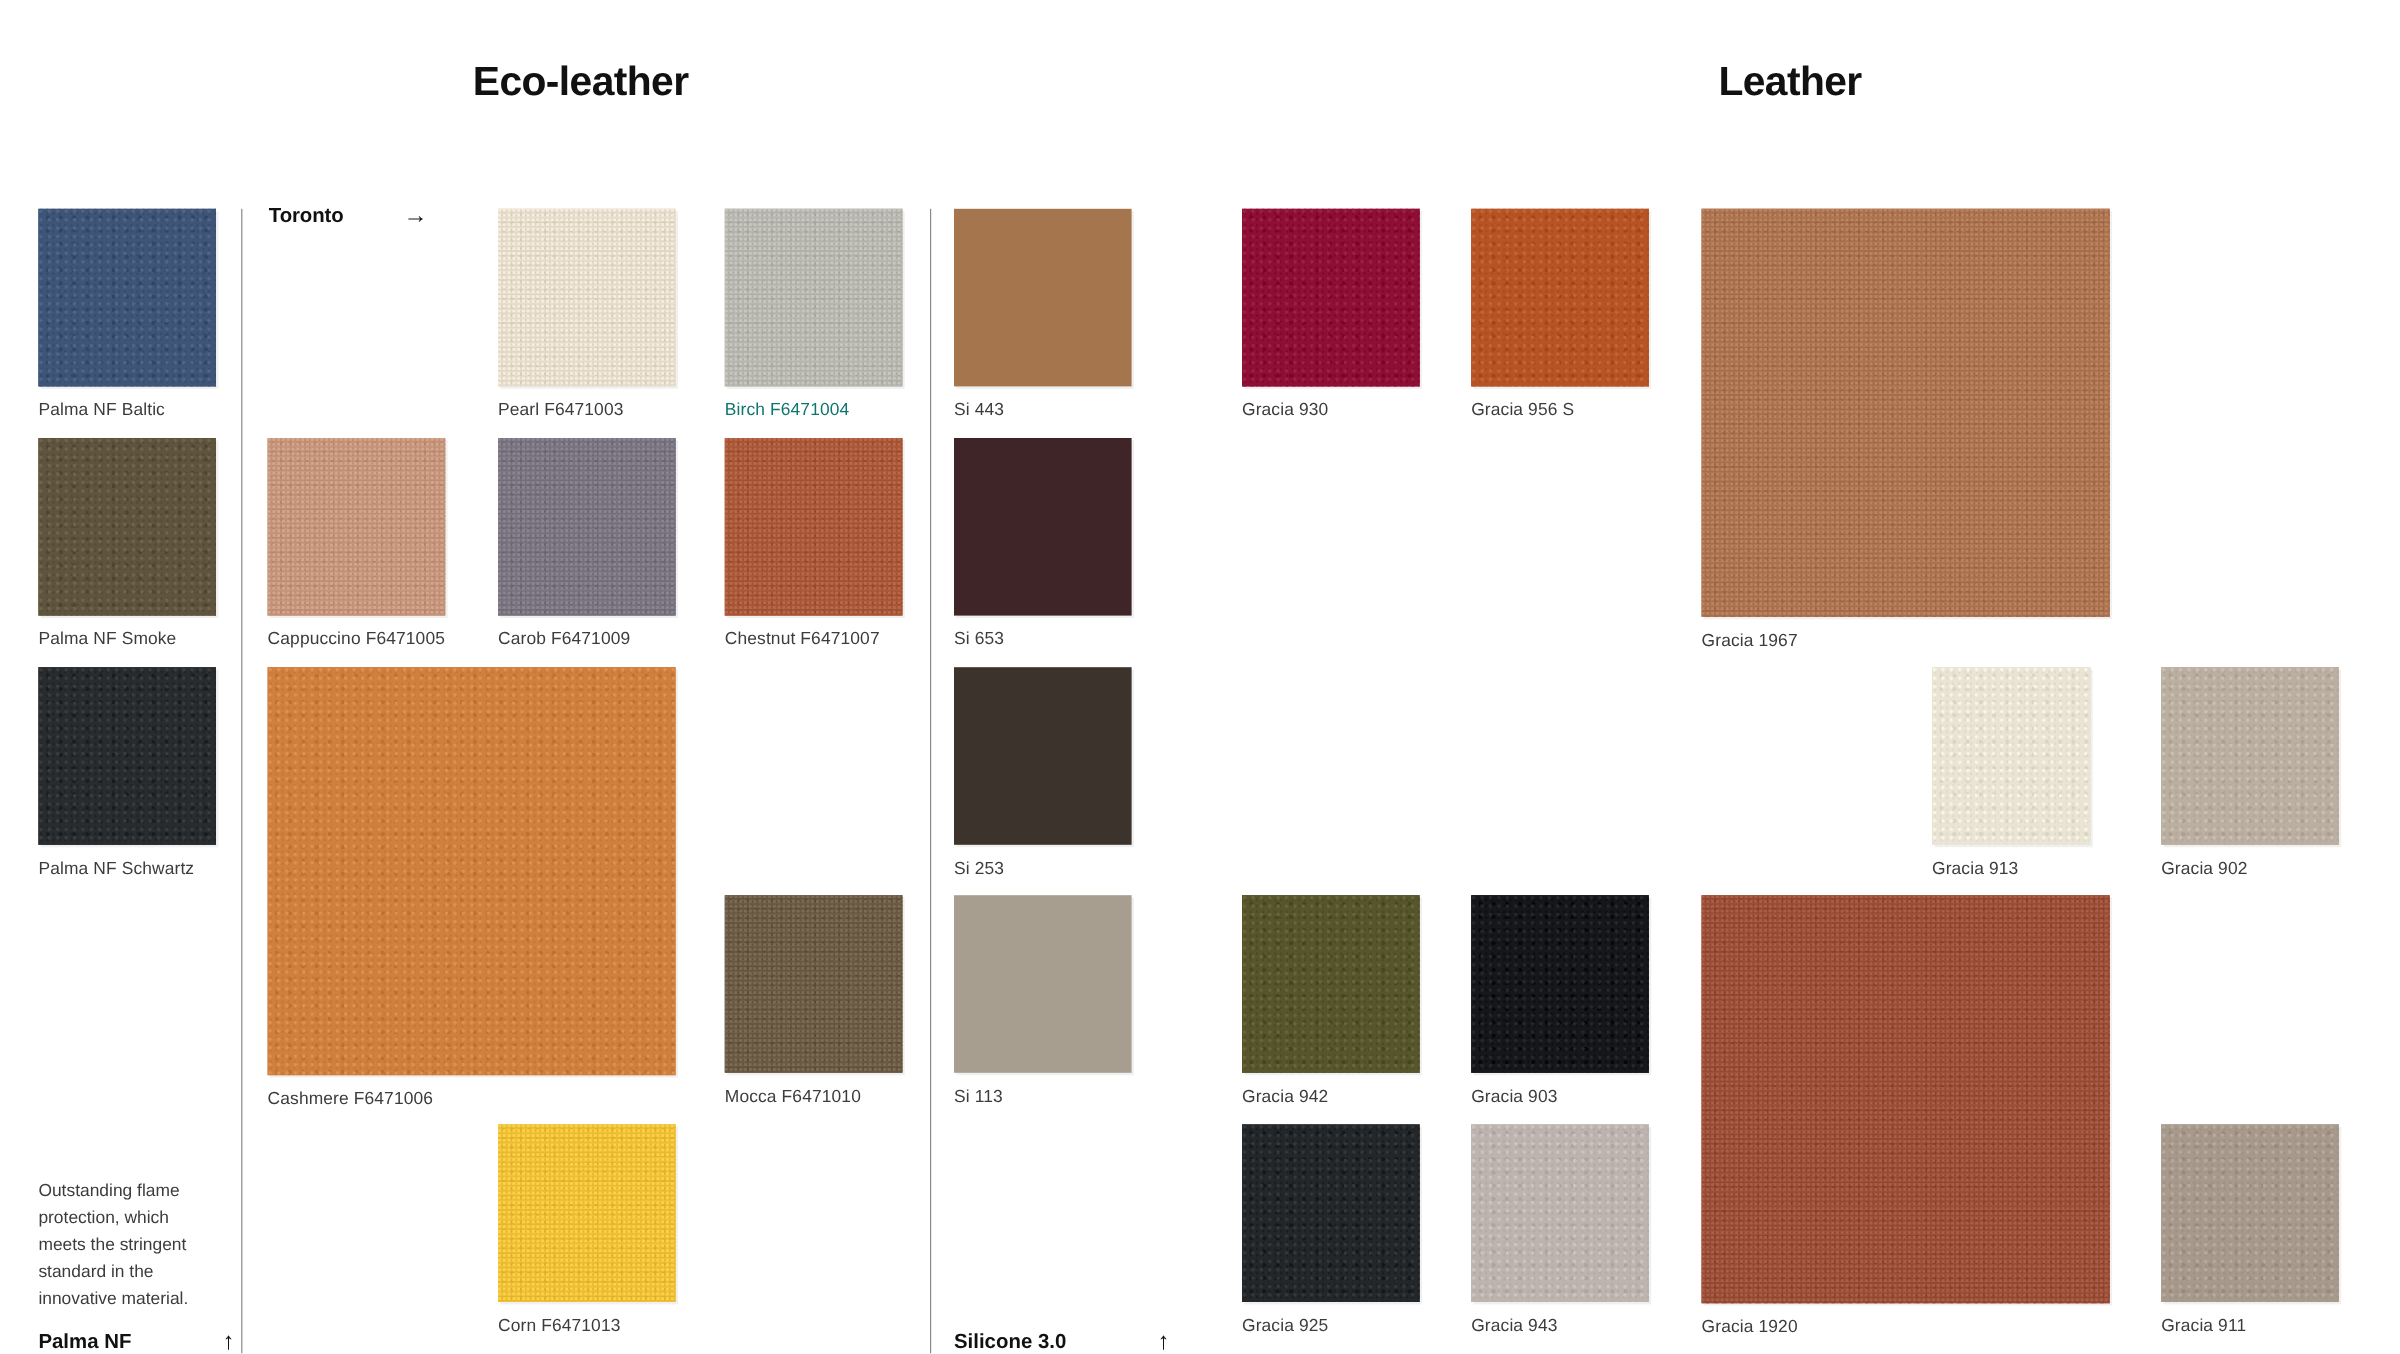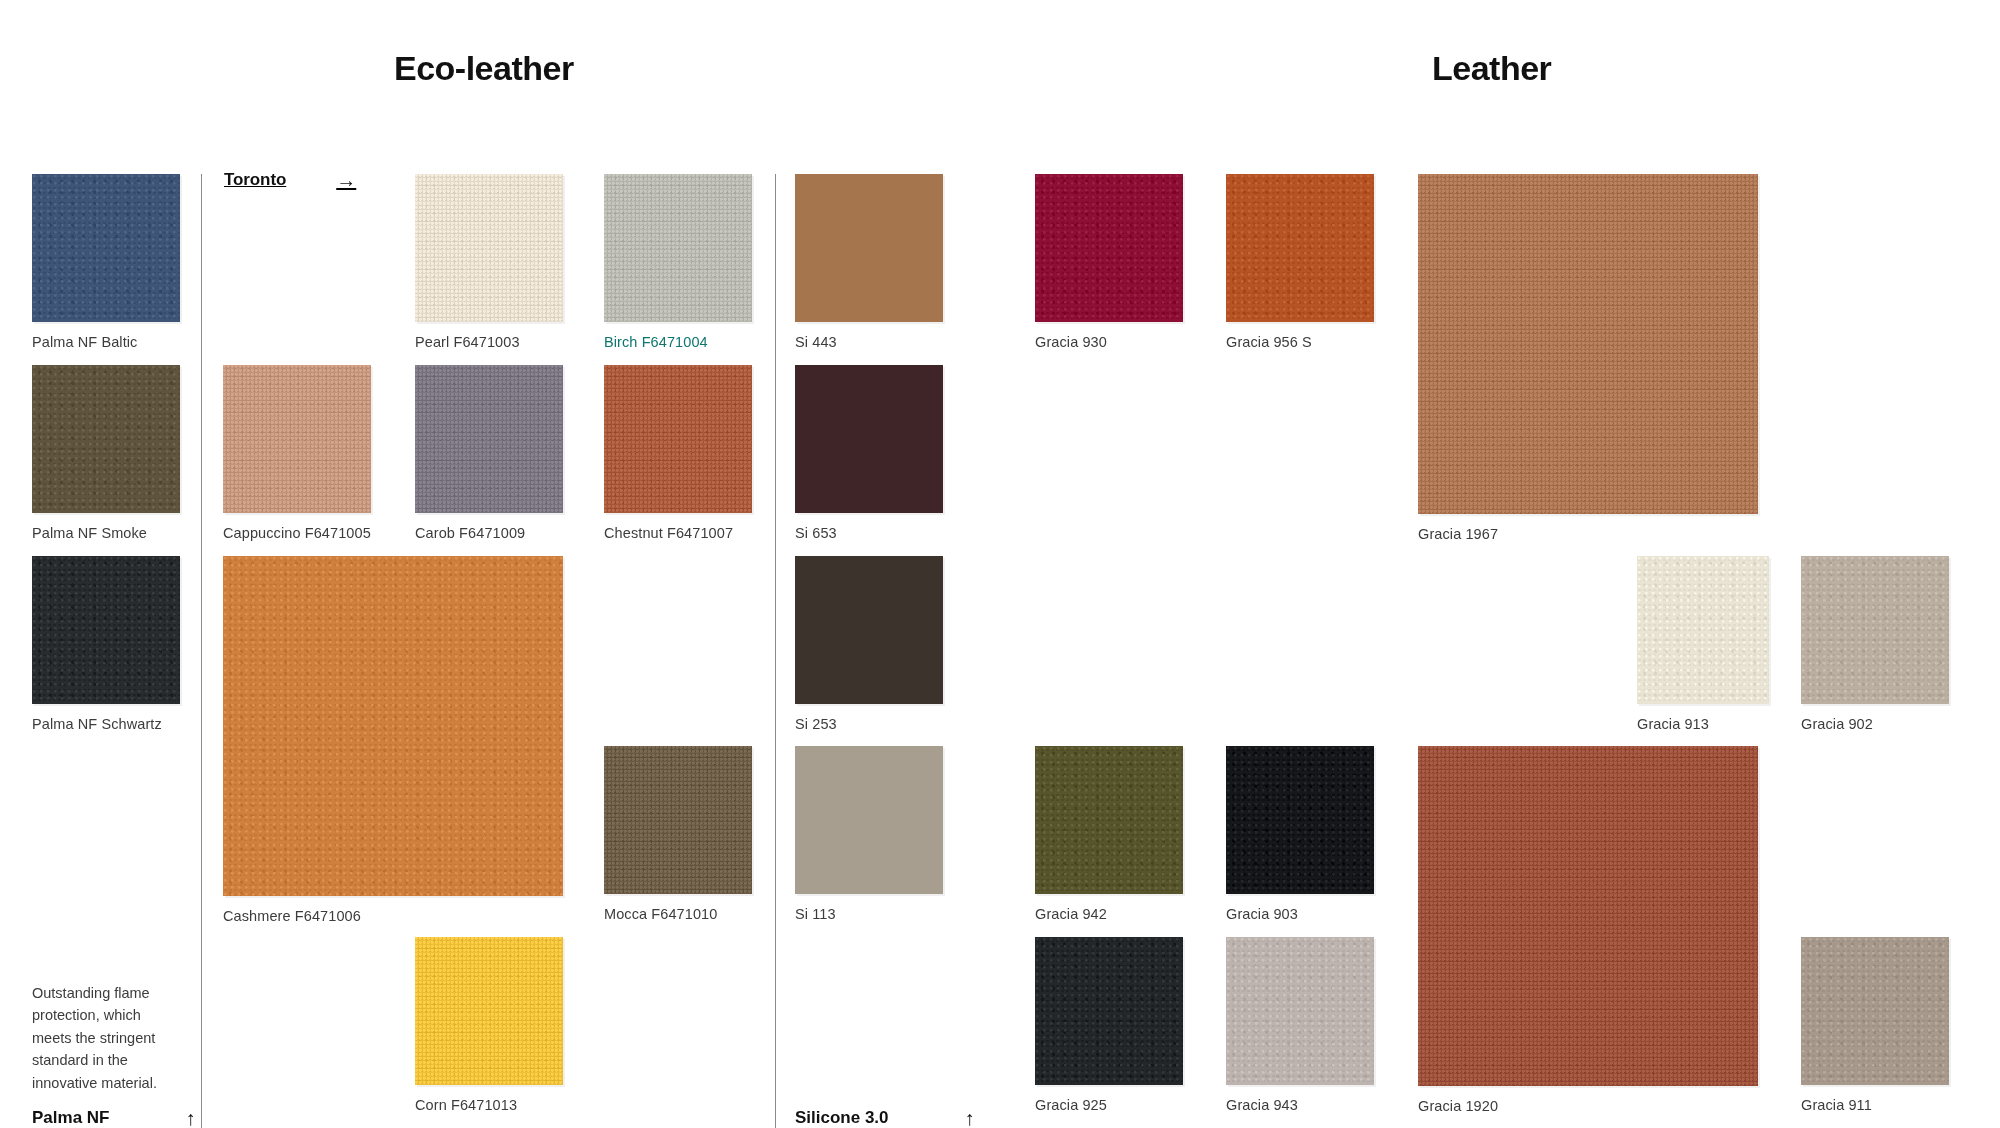--- a/index.html
+++ b/index.html
@@ -26,21 +26,20 @@
 
   
   .vrule{position:absolute;width:1px;background:#8b8b8b;}
 
   
   .col-head{
     position:absolute;
     display:flex;
     gap:50px;
     white-space:nowrap;
-    text-decoration:underline;
   }
   .col-head .ch-label{
     font-weight:700;
     font-size:17px;
     color:#111111;
     letter-spacing:-0.1px;
   }
   .col-head .ch-arrow{
     font-size:20px;
     line-height:1;
@@ -189,21 +188,21 @@
         <div class="cap" style="top: 160px; color: rgb(60, 60, 60);">Gracia 930</div>
       </div>
       <div class="swatch" style="left: 1226px; top: 174px; width: 148px; height: 178px;">
         <div class="chip grain" style="height: 148px; background-color: rgb(182, 84, 37); background-image: radial-gradient(circle at 30% 30%, rgb(198, 100, 53) 0px, rgb(198, 100, 53) 1.4px, transparent 1.6px), radial-gradient(circle at 70% 65%, rgb(166, 68, 21) 0px, rgb(166, 68, 21) 1.6px, transparent 1.8px), radial-gradient(circle at 50% 80%, rgb(173, 75, 28) 0px, rgb(173, 75, 28) 1.1px, transparent 1.3px), linear-gradient(rgb(182, 84, 37), rgb(182, 84, 37));"></div>
         <div class="cap" style="top: 160px; color: rgb(60, 60, 60);">Gracia 956 S</div>
       </div>
       <div class="swatch" style="left: 1418px; top: 174px; width: 340px; height: 370px;">
         <div class="chip grain grain-fine" style="height: 340px; background-color: rgb(172, 115, 80); background-image: radial-gradient(circle at 30% 30%, rgb(188, 131, 96) 0px, rgb(188, 131, 96) 1.4px, transparent 1.6px), radial-gradient(circle at 70% 65%, rgb(156, 99, 64) 0px, rgb(156, 99, 64) 1.6px, transparent 1.8px), radial-gradient(circle at 50% 80%, rgb(163, 106, 71) 0px, rgb(163, 106, 71) 1.1px, transparent 1.3px), linear-gradient(rgb(172, 115, 80), rgb(172, 115, 80));"></div>
         <div class="cap" style="top: 352px; color: rgb(60, 60, 60);">Gracia 1967</div>
       </div>
-      <div class="swatch" style="left: 1610px; top: 556px; width: 132px; height: 178px; margin-left: 27px;">
+      <div class="swatch" style="left: 1610px; top: 556px; width: 132px; height: 178px;">
         <div class="chip grain" style="height: 148px; background-color: rgb(233, 228, 212); background-image: radial-gradient(circle at 30% 30%, rgb(249, 244, 228) 0px, rgb(249, 244, 228) 1.4px, transparent 1.6px), radial-gradient(circle at 70% 65%, rgb(217, 212, 196) 0px, rgb(217, 212, 196) 1.6px, transparent 1.8px), radial-gradient(circle at 50% 80%, rgb(224, 219, 203) 0px, rgb(224, 219, 203) 1.1px, transparent 1.3px), linear-gradient(rgb(233, 228, 212), rgb(233, 228, 212));"></div>
         <div class="cap" style="top: 160px; color: rgb(60, 60, 60);">Gracia 913</div>
       </div>
       <div class="swatch" style="left: 1801px; top: 556px; width: 148px; height: 178px;">
         <div class="chip grain" style="height: 148px; background-color: rgb(187, 175, 161); background-image: radial-gradient(circle at 30% 30%, rgb(203, 191, 177) 0px, rgb(203, 191, 177) 1.4px, transparent 1.6px), radial-gradient(circle at 70% 65%, rgb(171, 159, 145) 0px, rgb(171, 159, 145) 1.6px, transparent 1.8px), radial-gradient(circle at 50% 80%, rgb(178, 166, 152) 0px, rgb(178, 166, 152) 1.1px, transparent 1.3px), linear-gradient(rgb(187, 175, 161), rgb(187, 175, 161));"></div>
         <div class="cap" style="top: 160px; color: rgb(60, 60, 60);">Gracia 902</div>
       </div>
       <div class="swatch" style="left: 1035px; top: 746px; width: 148px; height: 178px;">
         <div class="chip grain" style="height: 148px; background-color: rgb(87, 85, 44); background-image: radial-gradient(circle at 30% 30%, rgb(103, 101, 60) 0px, rgb(103, 101, 60) 1.4px, transparent 1.6px), radial-gradient(circle at 70% 65%, rgb(71, 69, 28) 0px, rgb(71, 69, 28) 1.6px, transparent 1.8px), radial-gradient(circle at 50% 80%, rgb(78, 76, 35) 0px, rgb(78, 76, 35) 1.1px, transparent 1.3px), linear-gradient(rgb(87, 85, 44), rgb(87, 85, 44));"></div>
         <div class="cap" style="top: 160px; color: rgb(60, 60, 60);">Gracia 942</div>

